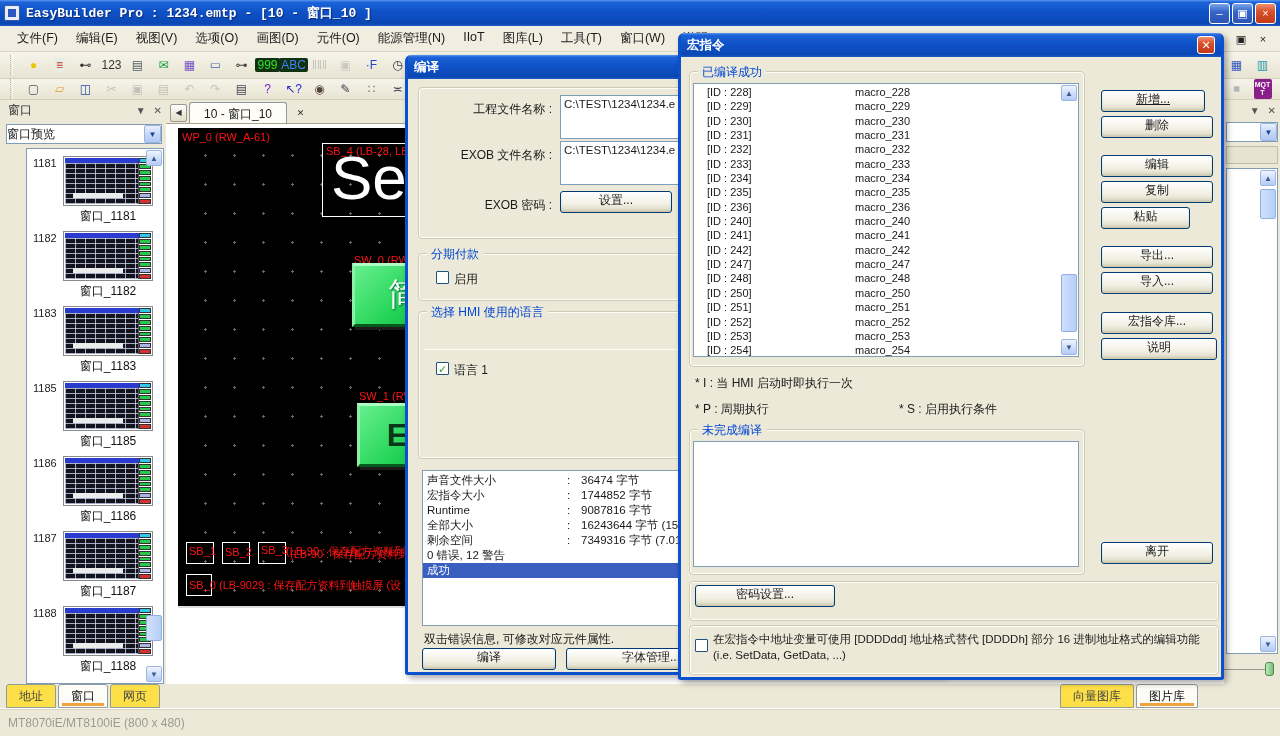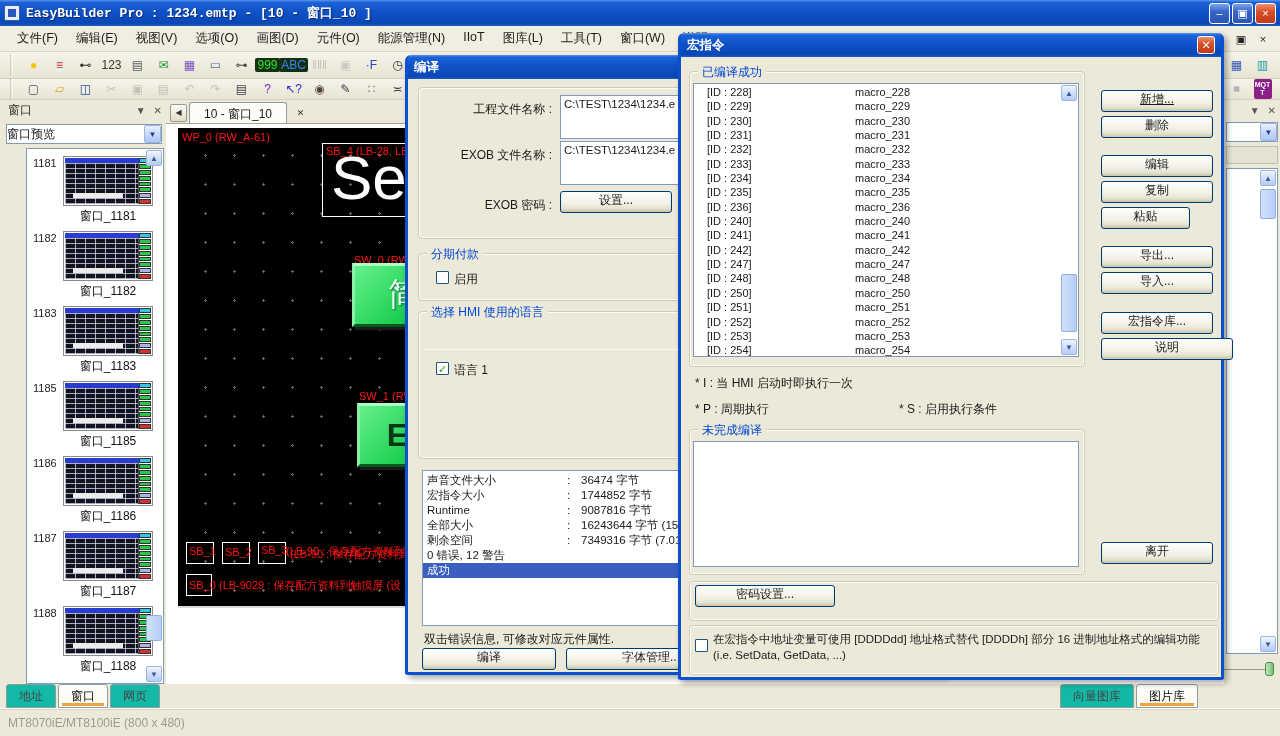--- a/index.html
+++ b/index.html
@@ -53,21 +53,21 @@
   .thumb .chips i { flex:1; border:1px solid #333; }
   .thumb .chips i:nth-child(1){ background:#30c8e8; }
   .thumb .chips i:nth-child(2),.thumb .chips i:nth-child(3),.thumb .chips i:nth-child(4),.thumb .chips i:nth-child(5),.thumb .chips i:nth-child(6){ background:#28c84a; }
   .thumb .chips i:nth-child(7){ background:#aab4e8; }
   .thumb .chips i:nth-child(8){ background:#d83030; }
 
   .sarrow { position:absolute; width:16px; height:16px; background:linear-gradient(180deg,#f0f4fe,#cdddfa 55%,#b4ccf6); border:1px solid #9cb6de; border-radius:2px; font-size:8px; color:#3a5a92; text-align:center; line-height:15px; }
   .sthumb { position:absolute; width:16px; background:linear-gradient(90deg,#cfe0fb,#b8cef7); border:1px solid #90aede; border-radius:2px; }
 
   .btabs { position:absolute; top:684px; height:24px; display:flex; gap:2px; align-items:flex-end; }
-  .btab { padding:3px 12px 2px; font-size:12px; border:1px solid #919b9c; border-radius:3px 3px 0 0; background:#14b8a6; color:#444; position:relative; }
+  .btab { padding:3px 12px 2px; font-size:12px; border:1px solid #919b9c; border-radius:3px 3px 0 0; background:#fde047; color:#444; position:relative; }
   .btab.active { background:#fdfcf7; color:#111; }
   .btab.active:after { content:""; position:absolute; left:3px; right:3px; bottom:1px; height:3px; background:#f0a23c; }
 
   
   #tabbar { position:absolute; left:166px; top:100px; width:1058px; height:24px; background:#ece9d8; border-bottom:1px solid #a8a48f; display:flex; align-items:flex-end; }
   .tscroll { width:17px; height:18px; margin:0 2px 1px 4px; background:linear-gradient(180deg,#fefefe,#e2ddc8); border:1px solid #9a9a8a; border-radius:2px; font-size:8px; text-align:center; line-height:16px; color:#333; }
   .doctab { height:21px; background:#fdfcf7; border:1px solid #919b9c; border-bottom:none; border-radius:3px 3px 0 0; padding:3px 14px 0; font-size:12px; }
   .tclose { width:15px; height:15px; margin:0 0 3px 6px; font-size:9px; text-align:center; line-height:14px; color:#333; border:1px solid transparent; }
 
   #doc { position:absolute; left:166px; top:124px; width:1058px; height:560px; background:#fff; }
@@ -722,28 +722,28 @@
     </div>
     <div class="listbox" style="left:12px;top:384px;width:386px;height:126px;"></div>
 
     <div class="grp" style="left:8px;top:524px;width:530px;height:40px;"></div>
     <span class="xbtn" style="left:14px;top:528px;width:140px;">密码设置...</span>
 
     <div class="grp" style="left:8px;top:568px;width:530px;height:50px;"></div>
     <span class="cb" style="left:14px;top:582px;"></span>
     <span style="position:absolute;left:32px;top:574px;width:492px;font-size:11.5px;line-height:16px;">在宏指令中地址变量可使用 [DDDDdd] 地址格式替代 [DDDDh] 部分 16 进制地址格式的编辑功能 (i.e. SetData, GetData, ...)</span>
 
-    <span class="xbtn" style="left:420px;top:33px;width:112px;text-decoration:underline;">新增...</span>
+    <span class="xbtn" style="left:420px;top:33px;width:104px;text-decoration:underline;">新增...</span>
     <span class="xbtn" style="left:420px;top:59px;width:112px;">删除</span>
     <span class="xbtn" style="left:420px;top:98px;width:112px;">编辑</span>
     <span class="xbtn" style="left:420px;top:124px;width:112px;">复制</span>
     <span class="xbtn" style="left:420px;top:150px;width:89px;">粘贴</span>
     <span class="xbtn" style="left:420px;top:189px;width:112px;">导出...</span>
     <span class="xbtn" style="left:420px;top:215px;width:112px;">导入...</span>
     <span class="xbtn" style="left:420px;top:255px;width:112px;">宏指令库...</span>
-    <span class="xbtn" style="left:420px;top:281px;width:132px;">说明</span>
+    <span class="xbtn" style="left:420px;top:281px;width:116px;">说明</span>
     <span class="xbtn" style="left:420px;top:485px;width:112px;">离开</span>
   </div>
 </div>
 
 <div class="statusbar">
   <span class="stext">MT8070iE/MT8100iE (800 x 480)</span>
 </div>
 
 </body></html>

